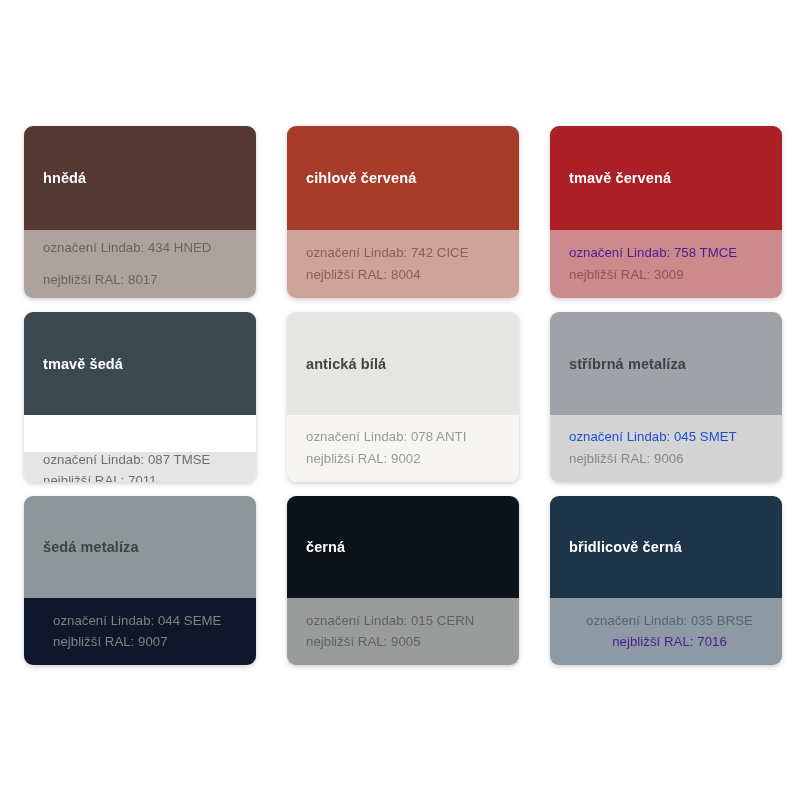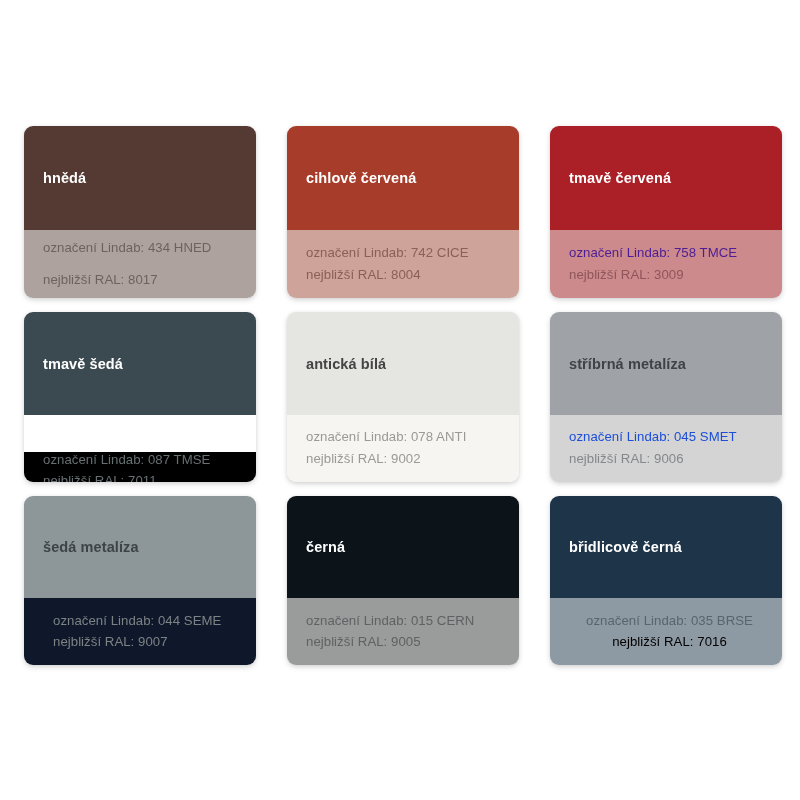--- a/index.html
+++ b/index.html
@@ -96,21 +96,21 @@
         </div>
         <div class="swatch-meta" style="background-color: rgb(204, 138, 140);">
           <div class="meta-line" style="color: #4c1d95;">označení Lindab: 758 TMCE</div>
           <div class="meta-line" style="color: rgb(142, 85, 90);">nejbližší RAL: 3009</div>
         </div>
       </div>
       <div class="swatch-card">
         <div class="swatch-color" style="background-color: rgb(59, 74, 81);">
           <div class="swatch-title" style="color: rgb(255, 255, 255);">tmavě šedá</div>
         </div>
-        <div class="swatch-meta" style="background-color: #000000; margin-top: 37px;">
+        <div class="swatch-meta" style="background-color: #e5e5e5; margin-top: 37px;">
           <div class="meta-line" style="color: rgb(103, 112, 115);">označení Lindab: 087 TMSE</div>
           <div class="meta-line" style="color: rgb(103, 112, 115);">nejbližší RAL: 7011</div>
         </div>
       </div>
       <div class="swatch-card">
         <div class="swatch-color" style="background-color: rgb(229, 229, 225);">
           <div class="swatch-title" style="color: rgb(68, 68, 68);">antická bílá</div>
         </div>
         <div class="swatch-meta" style="background-color: rgb(246, 245, 241);">
           <div class="meta-line" style="color: rgb(154, 154, 149);">označení Lindab: 078 ANTI</div>
@@ -143,17 +143,17 @@
           <div class="meta-line" style="color: rgb(95, 97, 98);">označení Lindab: 015 CERN</div>
           <div class="meta-line" style="color: rgb(95, 97, 98);">nejbližší RAL: 9005</div>
         </div>
       </div>
       <div class="swatch-card">
         <div class="swatch-color" style="background-color: rgb(30, 52, 72);">
           <div class="swatch-title" style="color: rgb(255, 255, 255);">břidlicově černá</div>
         </div>
         <div class="swatch-meta" style="background-color: rgb(142, 154, 163); text-align: center;">
           <div class="meta-line" style="color: rgb(88, 100, 110);">označení Lindab: 035 BRSE</div>
-          <div class="meta-line" style="color: #000000;">nejbližší RAL: 7016</div>
+          <div class="meta-line" style="color: #4c1d95;">nejbližší RAL: 7016</div>
         </div>
       </div>
     </div>
 </div>
 
 </body></html>

